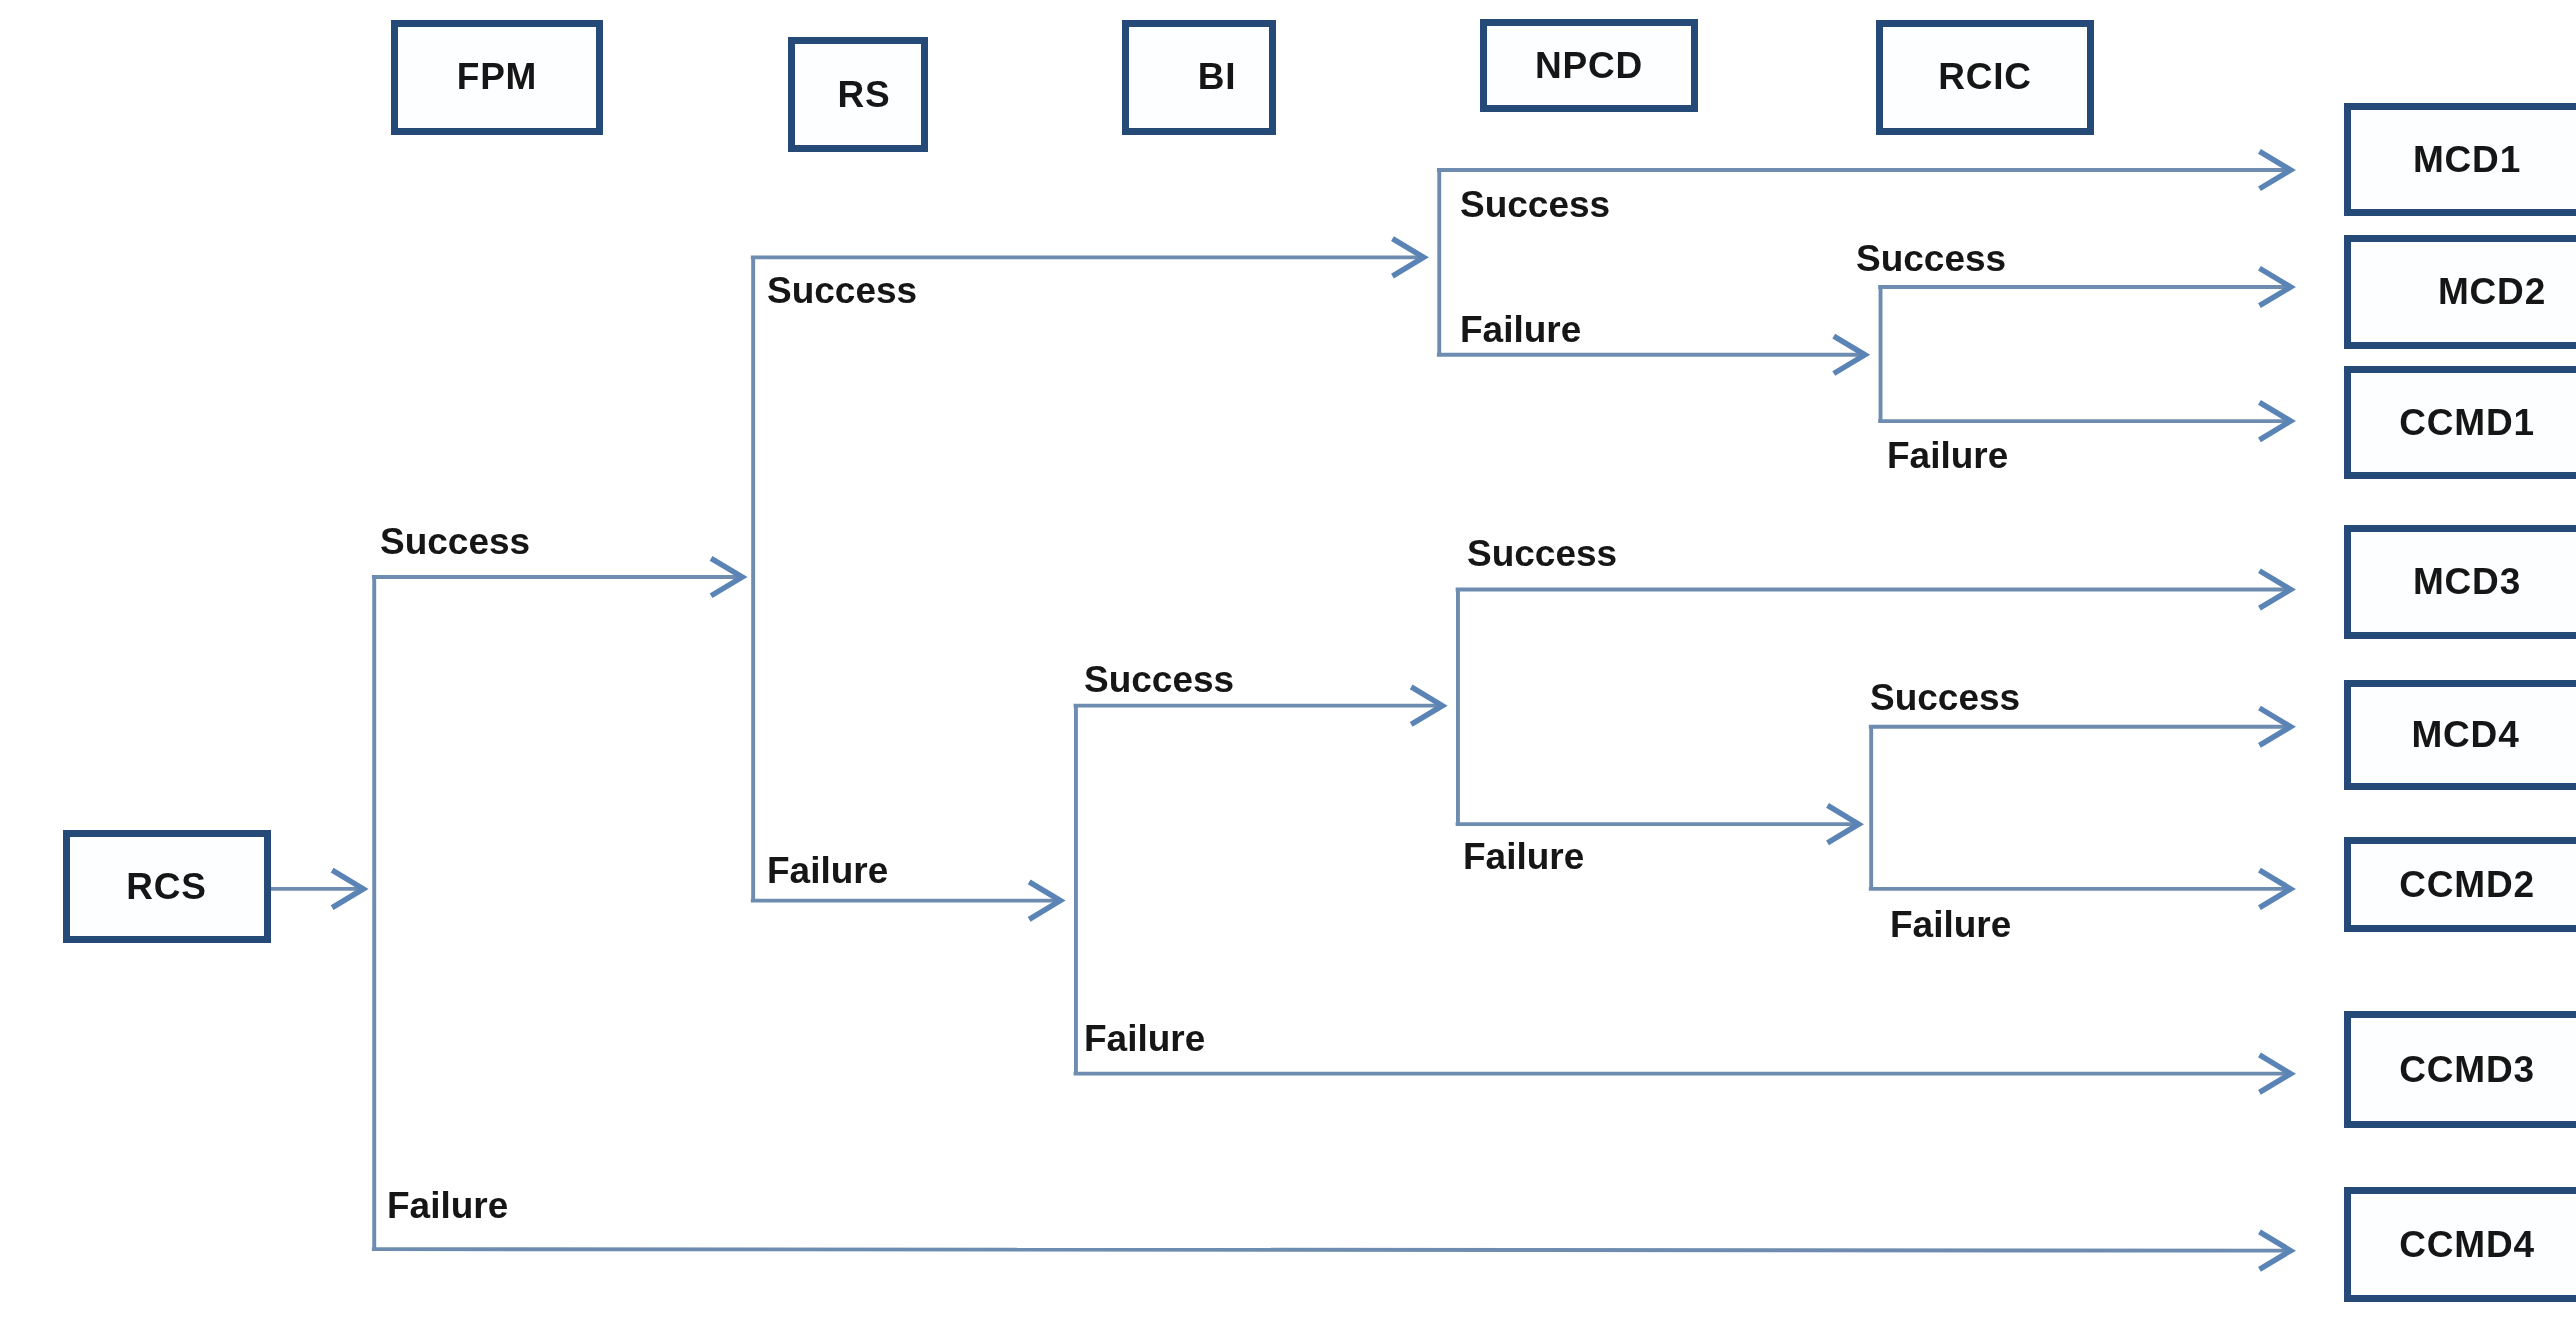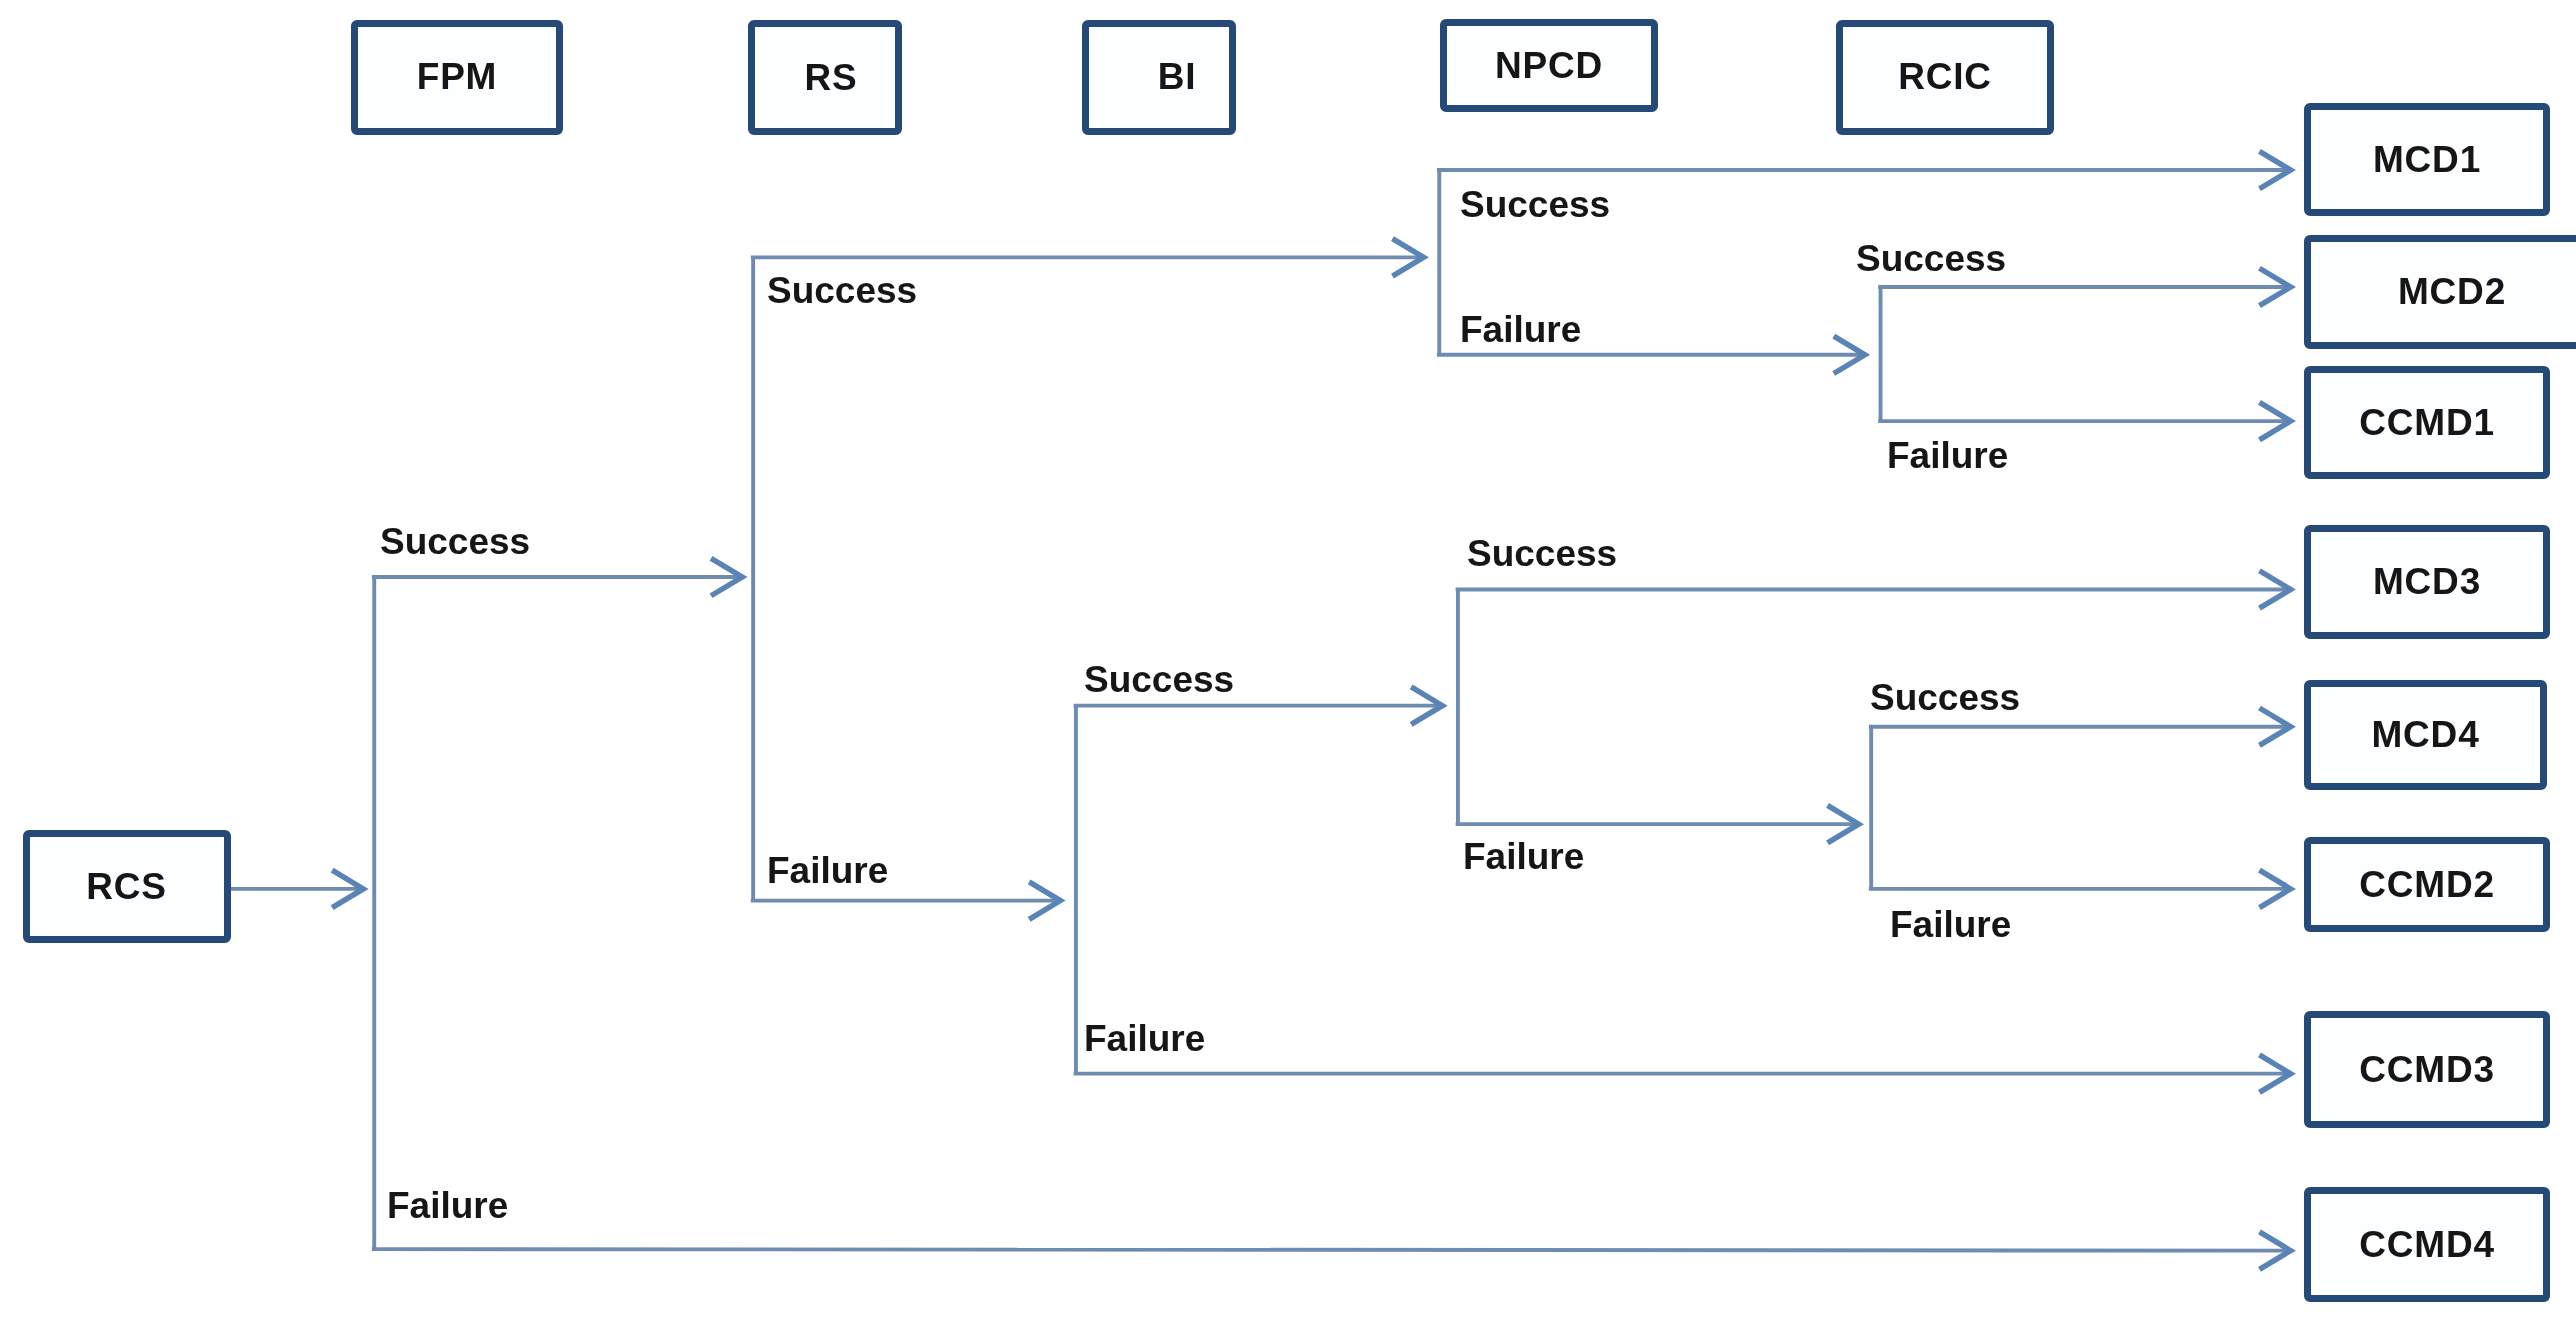--- a/index.html
+++ b/index.html
@@ -18,25 +18,26 @@
     font-family:"Liberation Sans", sans-serif;
     overflow:hidden;
   }
   #edges-svg{position:absolute;left:0;top:0;}
   #edges-svg line{stroke:var(--line);stroke-width:5;}
   #arrowhead path{stroke:var(--arrow);stroke-width:7;fill:none;}
   .node{
     position:absolute;
     box-sizing:border-box;
     border:7px solid var(--box-border);
-    border-radius:6px;
+    border-radius:0;
     background:var(--box-fill);
     display:flex;align-items:center;justify-content:center;
     font-weight:bold;font-size:37px;color:var(--text);
     letter-spacing:0.8px;
+    margin-left:40px;
   }
   .branch-label{
     position:absolute;
     font-weight:bold;font-size:37px;line-height:41px;color:var(--text);
     white-space:nowrap;
   }
 </style>
 </head>
 <body>
 
@@ -65,21 +66,21 @@
       <line x1="1377" y1="1377" x2="2938" y2="1377" marker-end="url(#arrowhead)"></line>
       <line x1="1870" y1="756" x2="1870" y2="1057"></line>
       <line x1="1867" y1="756" x2="2938" y2="756" marker-end="url(#arrowhead)"></line>
       <line x1="1867" y1="1057" x2="2384" y2="1057" marker-end="url(#arrowhead)"></line>
       <line x1="2400" y1="932" x2="2400" y2="1140"></line>
       <line x1="2397" y1="932" x2="2938" y2="932" marker-end="url(#arrowhead)"></line>
       <line x1="2397" y1="1140" x2="2938" y2="1140" marker-end="url(#arrowhead)"></line>
     </svg>
 <div class="node" style="left: 22.6px; top: 830px; width: 208px; height: 113px;">RCS</div>
     <div class="node" style="left: 351px; top: 19.5px; width: 212px; height: 115px;">FPM</div>
-    <div class="node" style="left: 748px; top: 20px; width: 154px; height: 115px; padding-left: 12px;">RS</div>
+    <div class="node" style="left: 748px; top: 37px; width: 140px; height: 115px; padding-left: 12px;">RS</div>
     <div class="node" style="left: 1082px; top: 19.5px; width: 154px; height: 115px; padding-left: 36px;">BI</div>
     <div class="node" style="left: 1440px; top: 19px; width: 218px; height: 93px;">NPCD</div>
     <div class="node" style="left: 1836px; top: 19.5px; width: 218px; height: 115px;">RCIC</div>
     <div class="node" style="left: 2304px; top: 103px; width: 246px; height: 113px; text-align: right;">MCD1</div>
     <div class="node" style="left: 2304px; top: 235px; width: 296px; height: 114px;">MCD2</div>
     <div class="node" style="left: 2304px; top: 366px; width: 246px; height: 113px;">CCMD1</div>
     <div class="node" style="left: 2304px; top: 525px; width: 246px; height: 114px;">MCD3</div>
     <div class="node" style="left: 2304px; top: 680px; width: 243px; height: 110px;">MCD4</div>
     <div class="node" style="left: 2304px; top: 837px; width: 246px; height: 95px;">CCMD2</div>
     <div class="node" style="left: 2304px; top: 1011px; width: 246px; height: 117px;">CCMD3</div>

